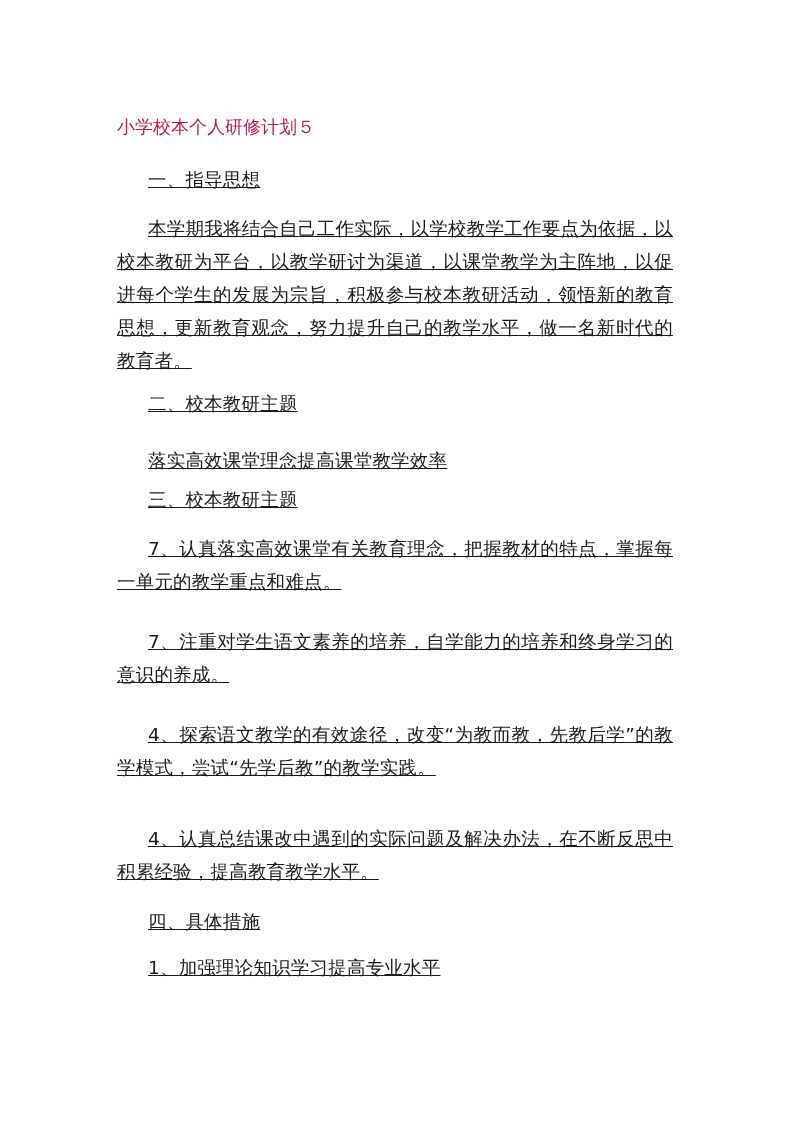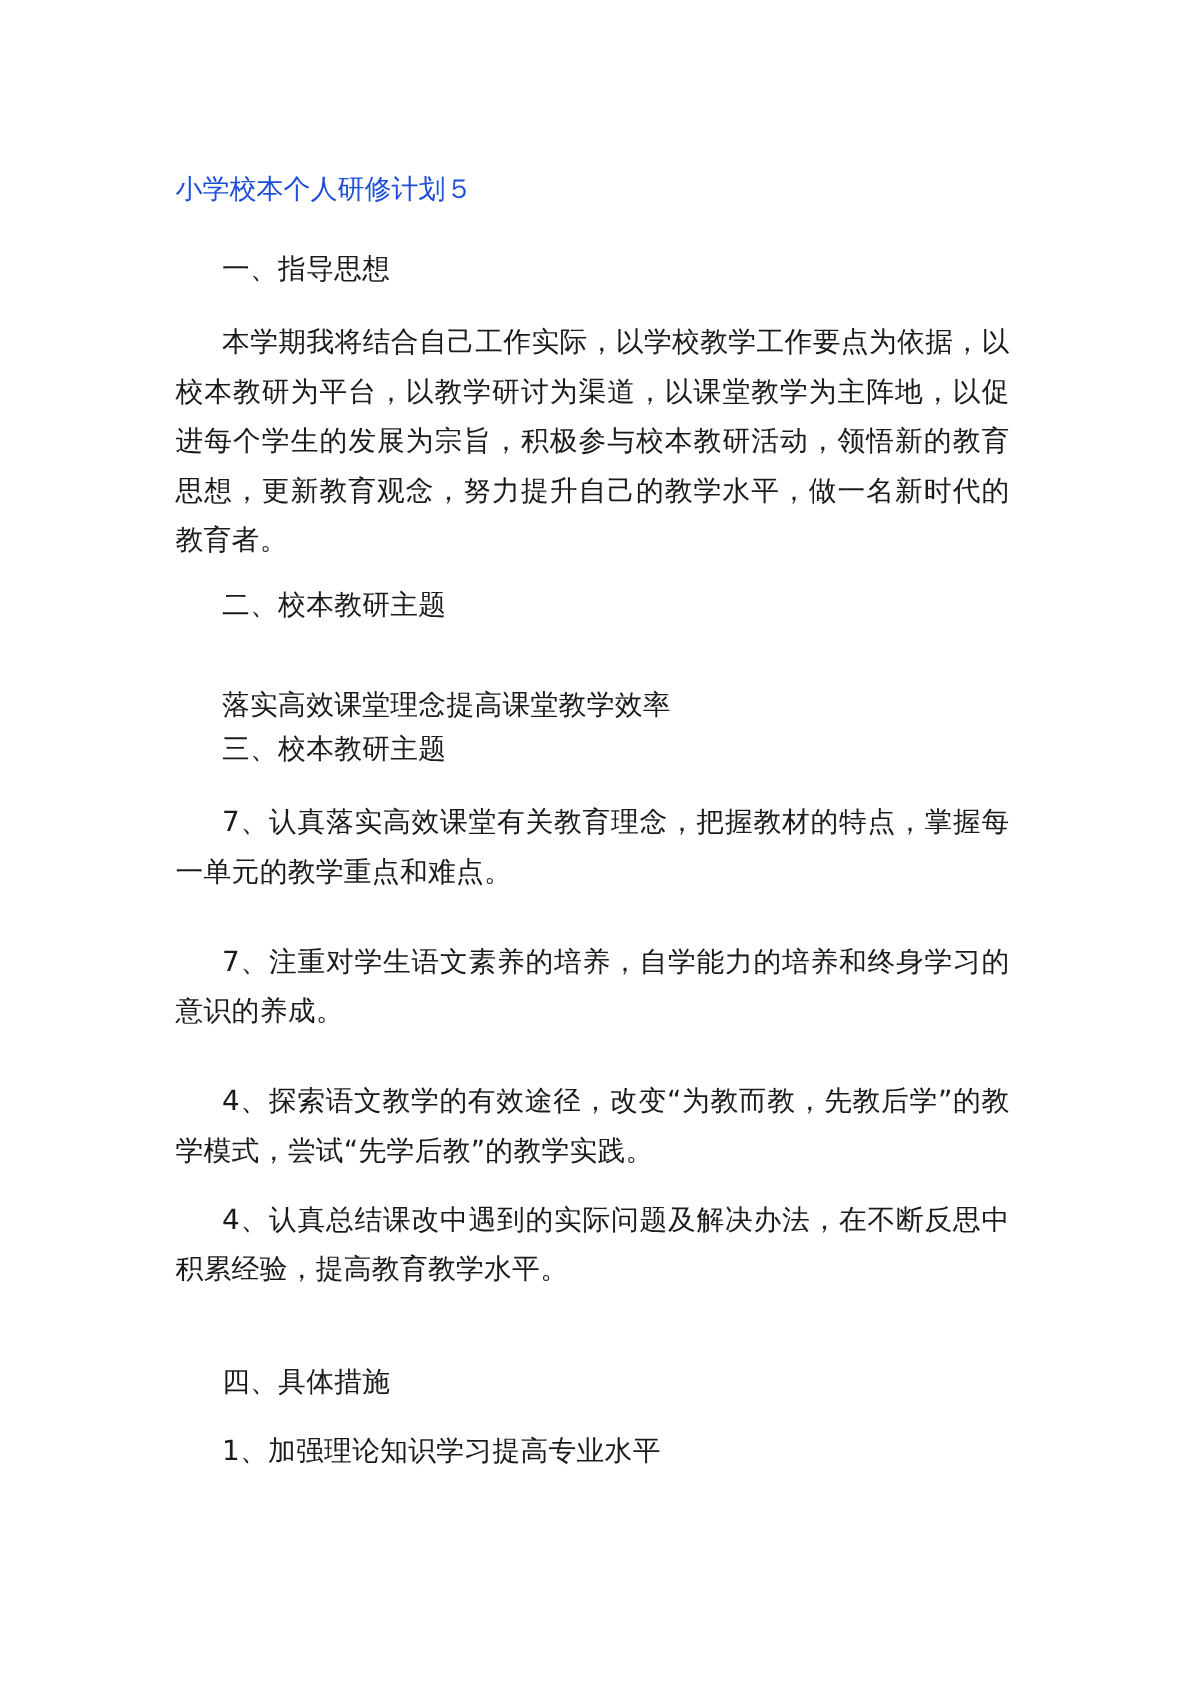--- a/index.html
+++ b/index.html
@@ -1,37 +1,37 @@
 <!DOCTYPE html>
 <html><head>
 <meta charset="utf-8">
 <style>
   html, body { margin: 0; padding: 0; background: #ffffff; }
   body { width: 793px; height: 1122px; position: relative; overflow: hidden;
          font-family: "DejaVu Sans", "Liberation Sans", sans-serif; color: #1a1a1a; }
   .page { position: absolute; left: 117px; top: 0; width: 556px; }
   .title { position: absolute; left: 0; top: 115px; font-size: 18px; line-height: 24px;
-           color: #1d4ed8; white-space: nowrap; }
+           color: #be185d; white-space: nowrap; }
   .p { position: absolute; left: 0; width: 556px; font-size: 18.5px; line-height: 33px;
-       text-indent: 31px; margin: 0; text-align: justify; letter-spacing: 0.2px; }
+       text-indent: 31px; margin: 0; text-align: justify; letter-spacing: 0.2px; text-decoration: underline; }
   .p.single { white-space: nowrap; }
 </style>
 </head>
 <body>
 
 <div class="page">
   <div class="title">小学校本个人研修计划５</div>
 
   <p class="p single" style="top:163px">一、指导思想</p>
   <p class="p" style="top:212px">本学期我将结合自己工作实际，以学校教学工作要点为依据，以校本教研为平台，以教学研讨为渠道，以课堂教学为主阵地，以促进每个学生的发展为宗旨，积极参与校本教研活动，领悟新的教育思想，更新教育观念，努力提升自己的教学水平，做一名新时代的教育者。</p>
 
   <p class="p single" style="top:387px">二、校本教研主题</p>
-  <p class="p single" style="top:454px">落实高效课堂理念提高课堂教学效率</p>
+  <p class="p single" style="top:444px">落实高效课堂理念提高课堂教学效率</p>
 
   <p class="p single" style="top:483px">三、校本教研主题</p>
   <p class="p" style="top:532px">7、认真落实高效课堂有关教育理念，把握教材的特点，掌握每一单元的教学重点和难点。</p>
   <p class="p" style="top:625px">7、注重对学生语文素养的培养，自学能力的培养和终身学习的意识的养成。</p>
   <p class="p" style="top:718px">4、探索语文教学的有效途径，改变“为教而教，先教后学”的教学模式，尝试“先学后教”的教学实践。</p>
-  <p class="p" style="top:797px">4、认真总结课改中遇到的实际问题及解决办法，在不断反思中积累经验，提高教育教学水平。</p>
+  <p class="p" style="top:822px">4、认真总结课改中遇到的实际问题及解决办法，在不断反思中积累经验，提高教育教学水平。</p>
 
   <p class="p single" style="top:905px">四、具体措施</p>
   <p class="p single" style="top:951px">1、加强理论知识学习提高专业水平</p>
 </div>
 
 </body></html>

